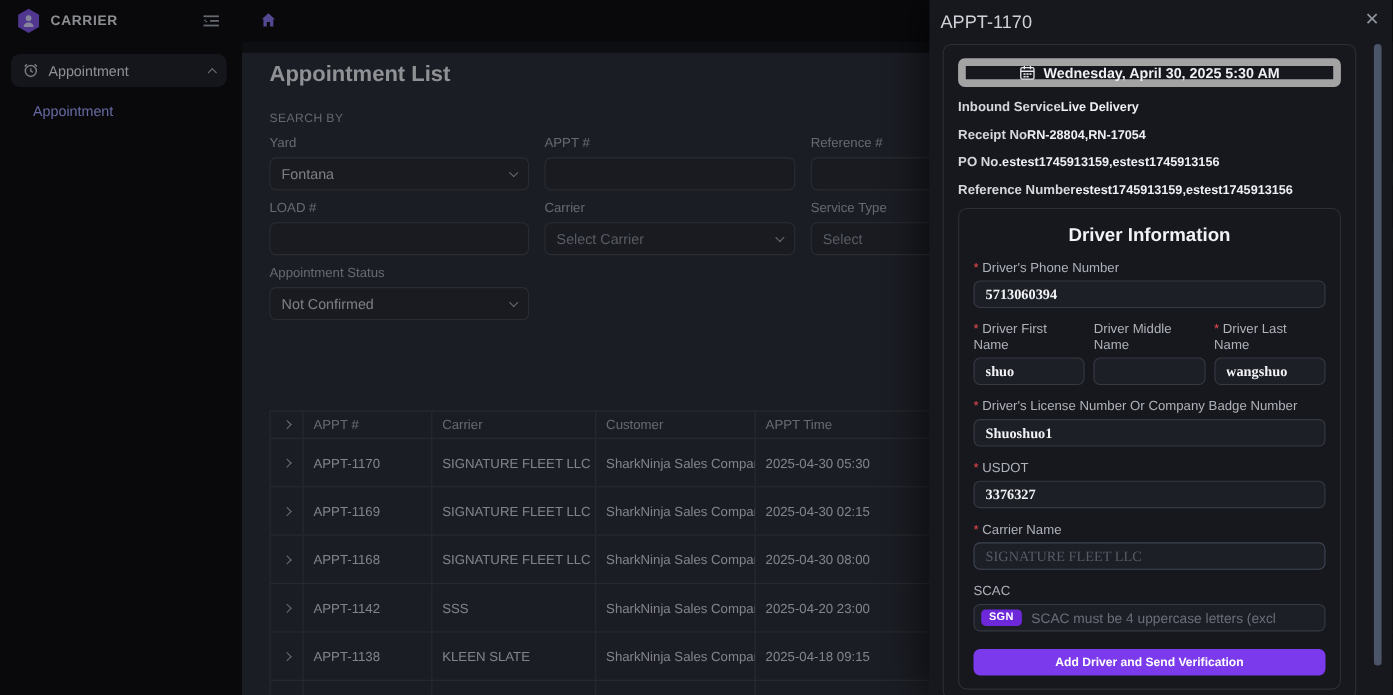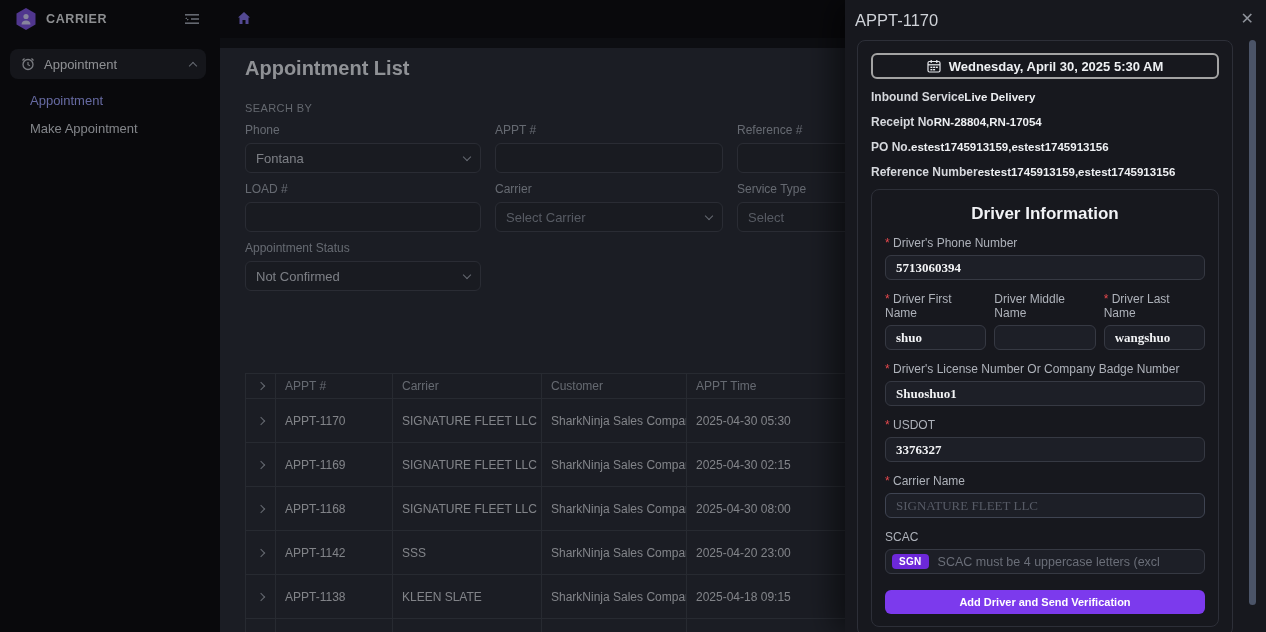--- a/index.html
+++ b/index.html
@@ -49,21 +49,21 @@
   .texp { justify-content:center; padding-left:0; }
   
   .mask { position:absolute; left:0; top:0; bottom:0; right:421px; background:rgba(0,0,0,.34); z-index:5; }
   
   .drawer { position:absolute; right:0; top:0; bottom:0; width:421px; background:#17181e; z-index:10; box-shadow:-10px 0 30px rgba(0,0,0,.55); }
   .d-header { position:relative; height:40px; }
   .d-title { position:absolute; left:10px; top:11px; font-size:16.5px; font-weight:500; color:#cfd2d8; }
   .d-close { position:absolute; right:12px; top:9px; font-size:16px; color:#8f939b; cursor:pointer; line-height:20px; }
   .d-body { padding:0 33px 0 12px; }
   .card { border:1px solid #2d2f38; border-radius:8px; padding:12px 13px 8px; background:#17181e; }
-  .date-pill { height:26px; border:2px solid #a3a3a3; border-radius:6px; display:flex; align-items:center; justify-content:center; gap:8px; color:#eef0f3; font-size:13px; font-weight:700; cursor:pointer; }
+  .date-pill { height:26px; border:7px solid #a3a3a3; border-radius:6px; display:flex; align-items:center; justify-content:center; gap:8px; color:#eef0f3; font-size:13px; font-weight:700; cursor:pointer; }
   .cal-ic { width:14px; height:14px; }
   .inforow { display:flex; margin-top:11px; align-items:baseline; }
   .inforow .il { font-size:12px; font-weight:600; color:#d6d8dd; }
   .inforow .iv { font-size:11.5px; font-weight:700; color:#eef0f3; }
   .inner-card { margin-top:10px; border:1px solid #2d2f38; border-radius:8px; padding:12px 13px; }
   .drv-title { text-align:center; font-size:17px; font-weight:700; color:#f1f2f5; margin-top:2px; }
   .dlabel { margin-top:12px; font-size:12px; color:#aeb2ba; }
   .req::before { content:"* "; color:#e5484d; }
   .dinput { margin-top:5px; width:100%; height:25px; border:1px solid #363943; border-radius:6px; background:#1d1f27; color:#f2f3f5; font-size:13px; font-weight:700; padding:0 10px; font-family:Liberation Serif, serif; outline:none; }
   .dinput::placeholder { color:#6a6e78; font-weight:400; }
@@ -104,34 +104,33 @@
       <svg class="clock-ic" viewBox="0 0 14 14">
         <circle cx="7" cy="7.5" r="5" fill="none" stroke="#b9bcc3" stroke-width="1.3"></circle>
         <path d="M7 5v2.7l2 1" fill="none" stroke="#b9bcc3" stroke-width="1.2"></path>
         <path d="M1.5 3.5 L3.5 1.5 M12.5 3.5 L10.5 1.5" stroke="#b9bcc3" stroke-width="1.3"></path>
       </svg>
       <span class="mp-label">Appointment</span>
       <span class="chev up"></span>
     </div>
     <div class="submenu">
       <div class="sub-item active">Appointment</div>
-      <div class="sub-item">Make Appointment</div>
     </div>
   </div>
 
   <div class="main">
     <div class="main-strip"></div>
     <div class="content">
       <div class="page-title">Appointment List</div>
       <div class="search-heading">SEARCH BY</div>
 
       <div class="filters">
 
         <div>
-          <div class="flabel">Phone</div>
+          <div class="flabel">Yard</div>
           <div class="fcontrol">
             <span>Fontana</span>
             <span class="spacer"></span>
               <span class="chev down"></span>
           </div>
         </div>
         <div>
           <div class="flabel">APPT #</div>
           <div class="fcontrol"></div>
         </div>

